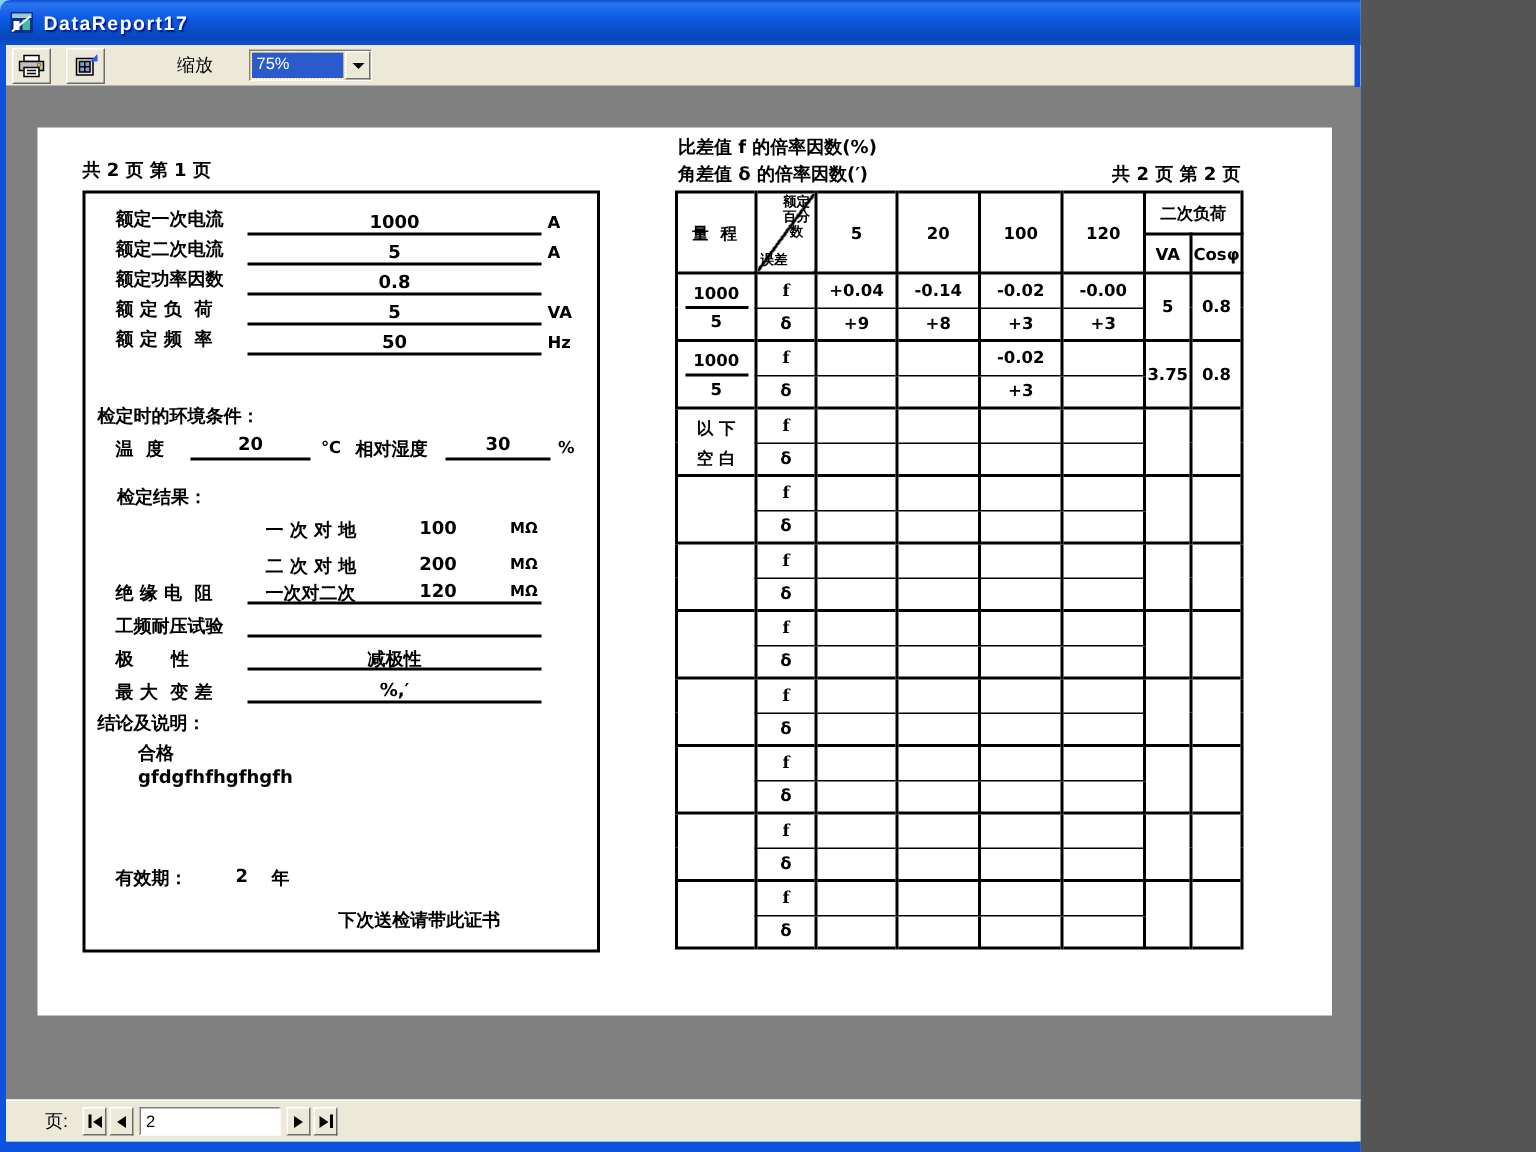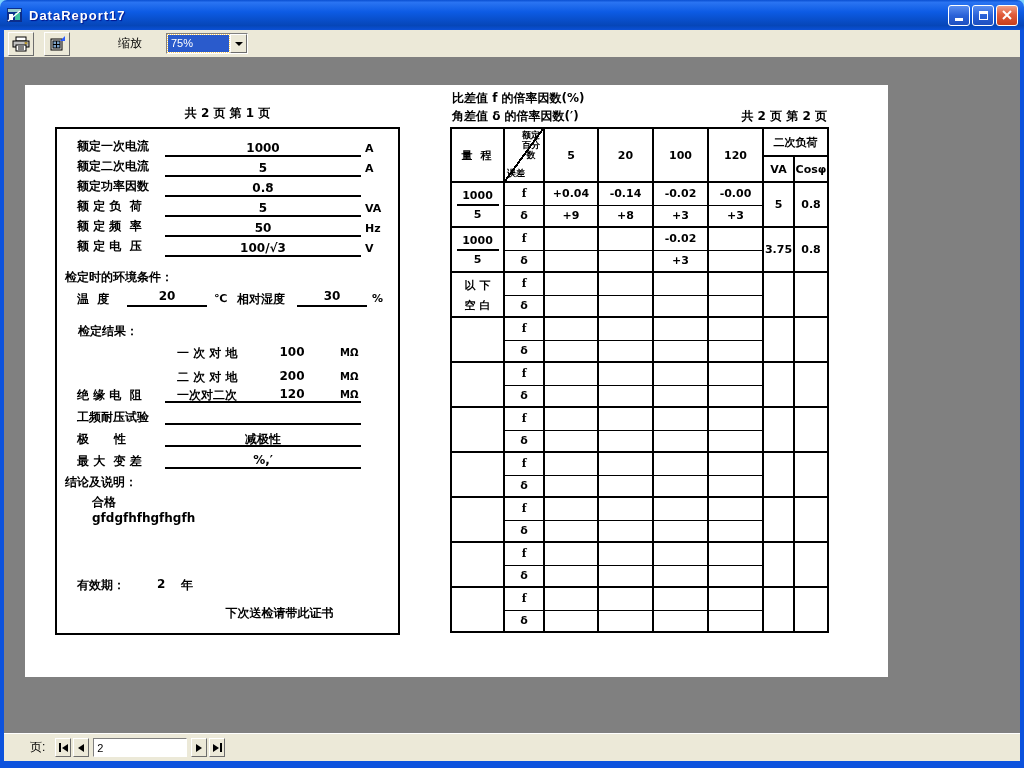--- a/index.html
+++ b/index.html
@@ -1,18 +1,18 @@
 <!DOCTYPE html>
 <html><head>
 <meta charset="utf-8">
 <style>
   * { margin:0; padding:0; box-sizing:border-box; }
   html,body { background:#555; }
   body { font-family:"Liberation Sans", sans-serif; }
-  .window { position:relative; width:1024px; height:768px; background:#7dd3fc; overflow:hidden;text-decoration:underline; }
+  .window { position:relative; width:907px; height:768px; background:#7dd3fc; overflow:hidden;text-decoration:underline; }
 
   
   .titlebar { position:absolute; left:0; top:0; width:1024px; height:30px;
     background:linear-gradient(180deg,#0a4fd1 0%,#2a74f2 8%,#0d5be4 40%,#0646b8 85%,#0a50d6 100%);
     border-radius:7px 7px 0 0; display:flex; align-items:center; padding:0 6px; }
   .title-text { color:#fff; font-weight:bold; font-size:13px; margin-left:6px; text-shadow:1px 1px 1px #00138c; letter-spacing:1px; }
   .app-icon { width:17px; height:16px; display:block; }
   .tb-buttons { margin-left:auto; display:flex; gap:2px; }
   .tb-btn { width:22px; height:21px; border-radius:3px; border:1px solid #fff;
     display:flex; align-items:center; justify-content:center;
@@ -41,21 +41,21 @@
   .wborder-l { position:absolute; left:0; top:30px; width:4px; height:738px; background:#0c52dd; }
   .wborder-r { position:absolute; right:0; top:30px; width:4px; height:738px; background:#0c52dd; }
   .wborder-b { position:absolute; left:0; top:761px; width:1024px; height:7px; background:#0c52dd; }
 
   
   .viewport { position:absolute; left:4px; top:58px; width:1016px; height:675px; background:#808080; }
   .paper { position:absolute; left:21px; top:27px; width:863px; height:592px; background:#fff; color:#000;
     font-family:"DejaVu Sans", sans-serif; font-weight:bold; }
 
   
-  .p1-indicator { position:absolute; left:30px; top:20px; width:345px; text-align:center; font-size:12px; }
+  .p1-indicator { position:absolute; left:30px; top:20px; width:345px; text-align:left; font-size:12px; }
   .p1-box { position:absolute; left:30px; top:42px; width:345px; height:508px; border:2px solid #000; }
   .abs { position:absolute; }
   .lbl { font-size:12px; }
   .val { font-size:12px; text-align:center; }
   .uline { border-bottom:2px solid #000; }
   .frow { position:absolute; left:0; width:341px; height:20px; }
   .frow .f-lbl { position:absolute; left:20px; bottom:2px; font-size:12px; white-space:pre; }
   .frow .f-line { position:absolute; left:108px; bottom:0; width:196px; border-bottom:2px solid #000; }
   .frow .f-val { position:absolute; left:108px; bottom:2px; width:196px; text-align:center; font-size:12px; }
   .frow .f-unit { position:absolute; left:308px; bottom:2px; font-size:11px; }
@@ -187,26 +187,20 @@
           <span class="f-lbl">额 定 负  荷</span>
           <span class="f-val">5</span>
           <span class="f-line"></span>
           <span class="f-unit">VA</span>
         </div>
         <div class="frow" style="top:88px">
           <span class="f-lbl">额 定 频  率</span>
           <span class="f-val">50</span>
           <span class="f-line"></span>
           <span class="f-unit">Hz</span>
-        </div>
-        <div class="frow" style="top:108px">
-          <span class="f-lbl">额 定 电  压</span>
-          <span class="f-val">100/√3</span>
-          <span class="f-line"></span>
-          <span class="f-unit">V</span>
         </div>
 
         <div class="abs lbl" style="left:8px;top:140px">检定时的环境条件：</div>
         <div class="abs lbl" style="left:20px;top:162px;white-space:pre">温  度</div>
         <div class="abs val" style="left:70px;top:160px;width:80px">20</div>
         <div class="abs uline" style="left:70px;top:160px;width:80px;height:18px"></div>
         <div class="abs lbl" style="left:157px;top:163px;font-size:11px">℃</div>
         <div class="abs lbl" style="left:180px;top:162px">相对湿度</div>
         <div class="abs val" style="left:240px;top:160px;width:70px">30</div>
         <div class="abs uline" style="left:240px;top:160px;width:70px;height:18px"></div>

